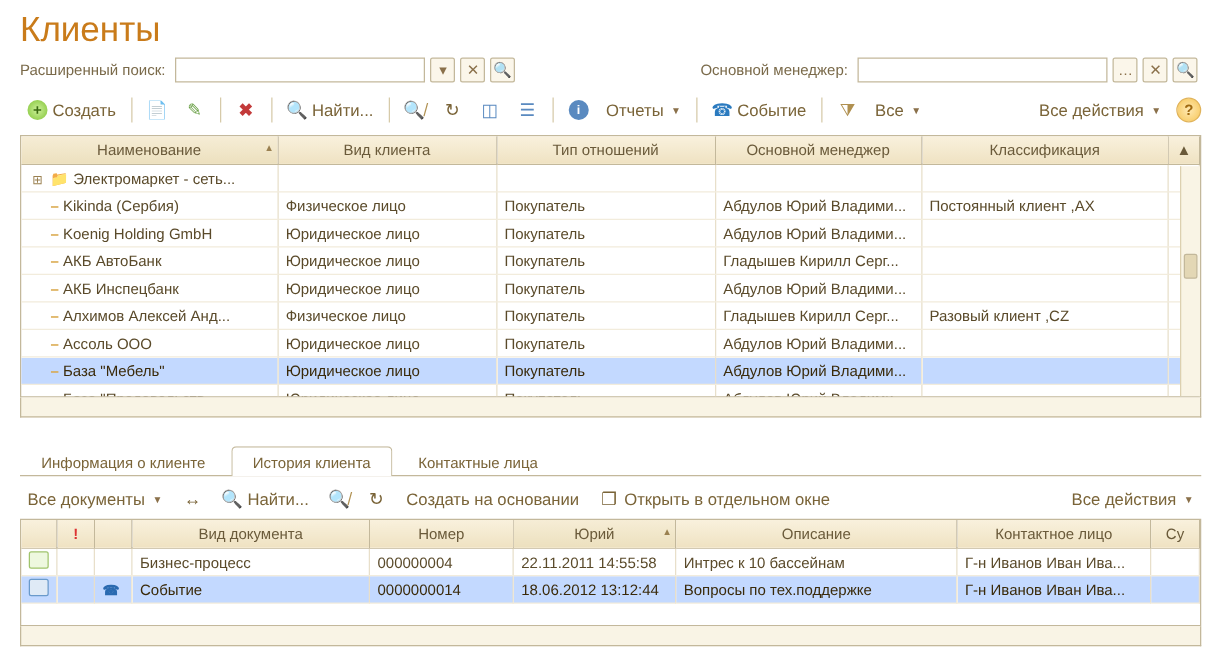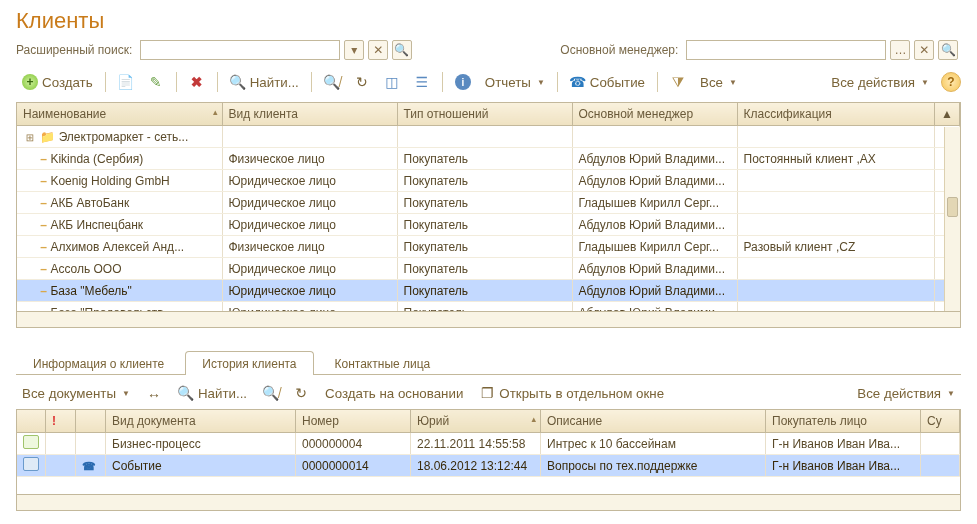--- a/index.html
+++ b/index.html
@@ -7,21 +7,21 @@
     font-family: Arial, sans-serif;
     font-size: 12px;
     background: #fff;
     width: 977px;
     height: 524px;
     color: #5a4a2a;
     padding: 8px 16px;
     overflow: hidden;
   }
   h1.title {
-    font-size: 22px;
+    font-size: 28px;
     font-weight: normal;
     color: #c97b1a;
     margin-bottom: 6px;
   }
   .search-row {
     display: flex;
     align-items: center;
     gap: 4px;
     margin-bottom: 6px;
   }
@@ -104,21 +104,21 @@
     overflow: hidden;
   }
   .grid table {
     width: 100%;
     border-collapse: collapse;
   }
   .grid th {
     background: linear-gradient(#f9f1dd,#efe2c2);
     border-right: 1px solid #c3b89b;
     border-bottom: 1px solid #c3b89b;
-    text-align: left;
+    text-align: center;
     padding: 4px 6px;
     font-weight: normal;
     color: #6a5a3a;
     position: relative;
     height: 16px;
   }
   .grid td {
     border-right: 1px solid #e8dfca;
     border-bottom: 1px solid #f2ecdc;
     padding: 2px 6px;
@@ -449,21 +449,21 @@
         <th class="c-t0"></th>
         <th class="c-t1"><span class="flag-red">!</span></th>
         <th class="c-t2"></th>
         <th class="c-t3">Вид документа</th>
         <th class="c-t4">Номер</th>
         <th class="c-t5 sort-col">
           <span>Юрий</span>
           <span class="sort-ind">▴</span>
         </th>
         <th class="c-t6">Описание</th>
-        <th class="c-t7">Покупатель лицо</th>
+        <th class="c-t7">Контактное лицо</th>
         <th class="c-t8">Су</th>
       </tr>
     </thead>
     <tbody id="hist-body">
         <tr>
           <td><span class="doc-icon"></span></td>
           <td class="c-t1"></td>
           <td></td>
           <td>Бизнес-процесс</td>
           <td>000000004</td>

